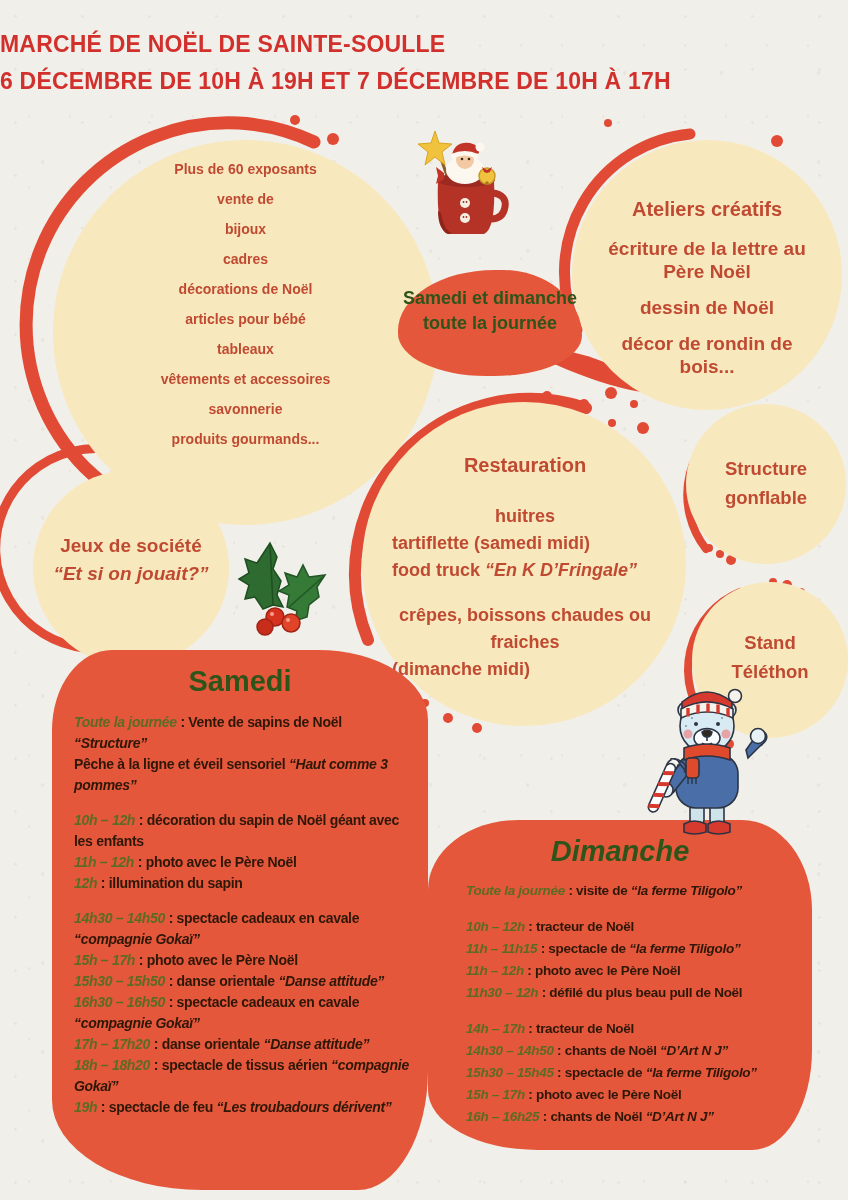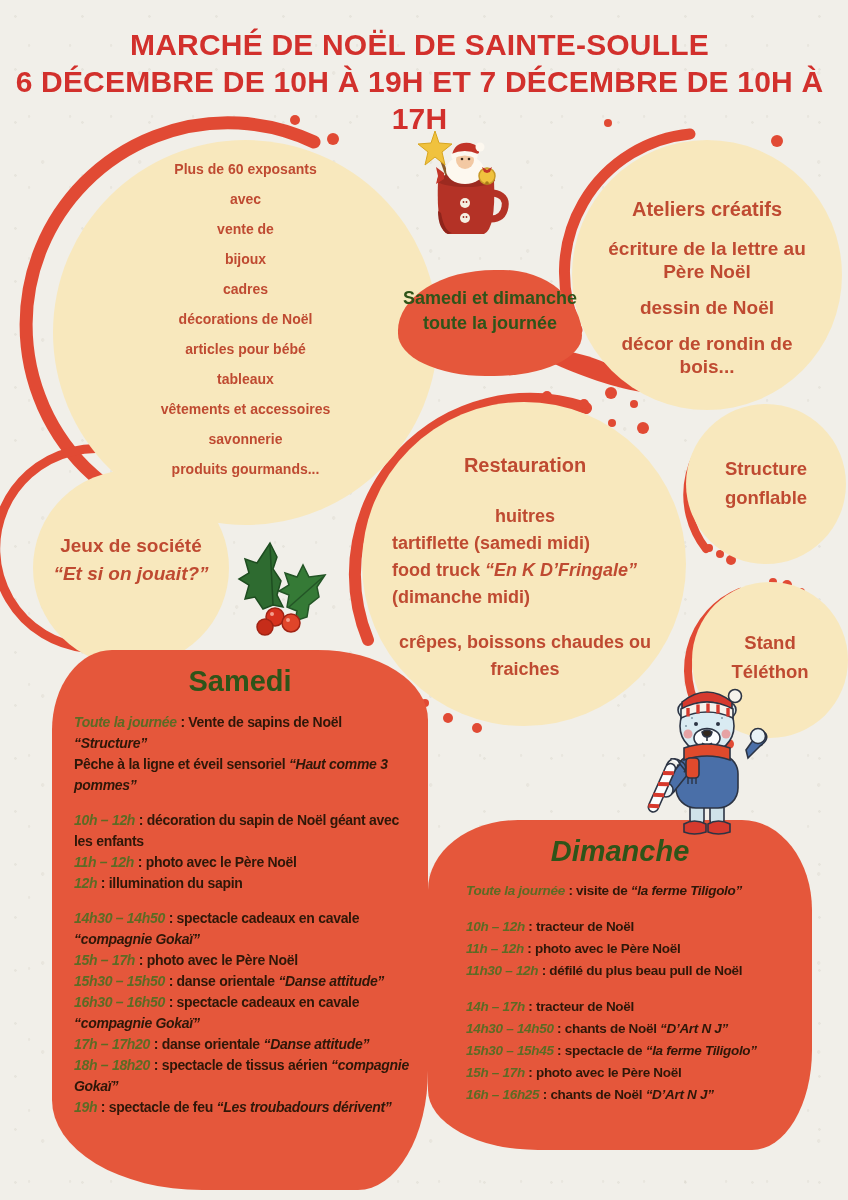--- a/index.html
+++ b/index.html
@@ -6,22 +6,22 @@
   .poster{
     position:relative; width:848px; height:1200px; overflow:hidden;
     font-family:"Liberation Sans","DejaVu Sans",sans-serif;
     background:
       radial-gradient(circle at 23% 31%, rgba(175,168,150,.16) 1px, transparent 1.6px),
       radial-gradient(circle at 71% 64%, rgba(175,168,150,.13) 1px, transparent 1.6px),
       radial-gradient(circle at 44% 82%, rgba(160,152,135,.11) 1.5px, transparent 2.1px),
       #f1efe9;
     background-size:67px 53px, 41px 71px, 97px 89px;
   }
-  .titles{position:absolute;top:26px;left:0;width:839px;text-align:center;
-    color:#d2302c;font-weight:bold;font-size:30px;line-height:37px;letter-spacing:.2px;}
+  .titles{position:absolute;top:26px;left:0;width:839px;text-align:left;
+    color:#d2302c;font-weight:bold;font-size:23px;line-height:37px;letter-spacing:.2px;}
   .deco{position:absolute;left:0;top:0;z-index:1;}
   .circle{position:absolute;background:#f8e8bd;border-radius:50%;z-index:2;
     color:#bf4a31;font-weight:bold;text-align:center;box-sizing:border-box;}
   .c-line{line-height:30px;font-size:14px;}
   .bubble-h{font-size:20px;margin:16px;}
   .blk{line-height:23px;font-size:19px;margin-top:13px;}
   .r-line{font-size:18px;line-height:27px;text-align:left;}
   .r-line.center{text-align:center;}
   .r-line.gap{margin-top:18px;}
   .quote{font-style:italic;}
@@ -93,21 +93,20 @@
 
   <div class="titles">
     <div>MARCHÉ DE NOËL DE SAINTE-SOULLE</div>
     <div>6 DÉCEMBRE DE 10H À 19H ET 7 DÉCEMBRE DE 10H À 17H</div>
   </div>
 
   <div class="circle" style="left:53px;top:140px;width:385px;height:385px;padding-top:14px;">
     <div class="c-line">Plus de 60 exposants</div>
     <div>
 
-    <div class="c-line"><span>avec</span></div>
         <div class="c-line"><span>vente de</span></div>
         <div class="c-line"><span>bijoux</span></div>
         <div class="c-line"><span>cadres</span></div>
         <div class="c-line"><span>décorations de Noël</span></div>
         <div class="c-line"><span>articles pour bébé</span></div>
         <div class="c-line"><span>tableaux</span></div>
         <div class="c-line"><span>vêtements et accessoires</span></div>
         <div class="c-line"><span>savonnerie</span></div>
         <div class="c-line"><span>produits gourmands...</span></div>
       </div>
@@ -127,22 +126,22 @@
     <span>Samedi et dimanche toute la journée</span>
   </div>
 
   <div class="circle" style="left:362px;top:402px;width:324px;height:324px;padding:36px 28px 0 30px;">
     <h3 class="bubble-h">Restauration</h3>
     <div style="margin-top:26px;">
 
     <div class="r-line center"><span>huitres</span></div>
         <div class="r-line"><span>tartiflette (samedi midi)</span></div>
         <div class="r-line"><span>food truck </span><span class="quote">“En K D’Fringale”</span></div>
+        <div class="r-line gap center"><span>crêpes, boissons chaudes ou fraiches</span></div>
         <div class="r-line"><span>(dimanche midi)</span></div>
-        <div class="r-line gap center"><span>crêpes, boissons chaudes ou fraiches</span></div>
       </div>
   </div>
 
   <div class="circle" style="left:33px;top:470px;width:196px;height:196px;padding-top:62px;font-size:19px;line-height:28px;">
     <div>Jeux de société</div>
     <div class="jeux-q">“Et si on jouait?”</div>
   </div>
 
   <div class="circle" style="left:686px;top:404px;width:160px;height:160px;padding:50px 18px 0 18px;font-size:18.5px;line-height:29px;">
     <span>Structure gonflable</span>
@@ -259,20 +258,21 @@
         <div class="sched-item"><span class="time">19h</span><span class="sep"> : </span><span class="txt">spectacle de feu </span><span class="quote">“Les troubadours dérivent”</span></div>
       </div>
   </div>
 
   <div class="panel panel-dimanche">
     <h2>Dimanche</h2>
     <div class="sched">
 
     <div class="sched-item"><span class="time">Toute la journée</span><span class="sep"> : </span><span class="txt">visite de </span><span class="quote">“la ferme Tiligolo”</span></div>
         <div class="sched-item gap"><span class="time">10h – 12h</span><span class="sep"> : </span><span class="txt">tracteur de Noël</span></div>
+        <div class="sched-item"><span class="time">11h – 11h15</span><span class="sep"> : </span><span class="txt">spectacle de </span><span class="quote">“la ferme Tiligolo”</span></div>
         <div class="sched-item"><span class="time">11h – 12h</span><span class="sep"> : </span><span class="txt">photo avec le Père Noël</span></div>
         <div class="sched-item"><span class="time">11h30 – 12h</span><span class="sep"> : </span><span class="txt">défilé du plus beau pull de Noël</span></div>
         <div class="sched-item gap"><span class="time">14h – 17h</span><span class="sep"> : </span><span class="txt">tracteur de Noël</span></div>
         <div class="sched-item"><span class="time">14h30 – 14h50</span><span class="sep"> : </span><span class="txt">chants de Noël </span><span class="quote">“D’Art N J”</span></div>
         <div class="sched-item"><span class="time">15h30 – 15h45</span><span class="sep"> : </span><span class="txt">spectacle de </span><span class="quote">“la ferme Tiligolo”</span></div>
         <div class="sched-item"><span class="time">15h – 17h</span><span class="sep"> : </span><span class="txt">photo avec le Père Noël</span></div>
         <div class="sched-item"><span class="time">16h – 16h25</span><span class="sep"> : </span><span class="txt">chants de Noël </span><span class="quote">“D’Art N J”</span></div>
       </div>
   </div>
 

